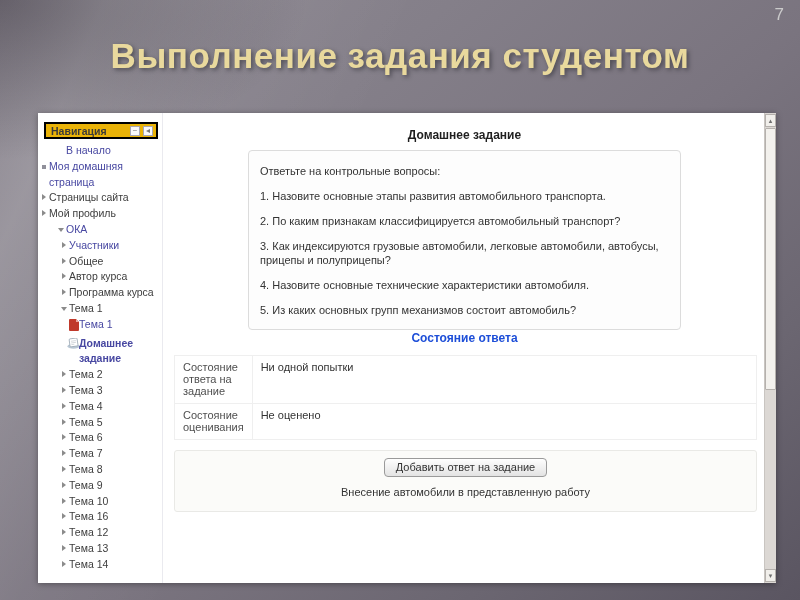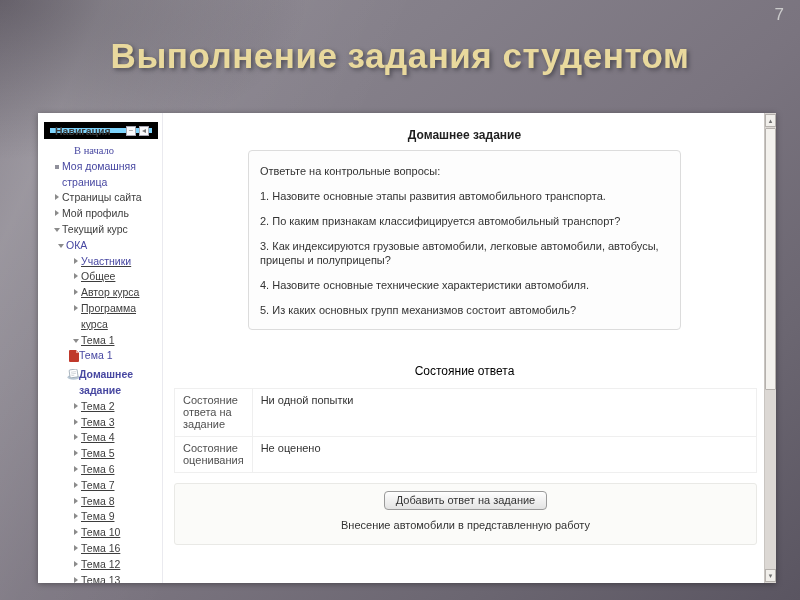--- a/index.html
+++ b/index.html
@@ -17,43 +17,43 @@
     position:absolute;top:36px;left:0;width:100%;margin:0;text-align:center;
     font-size:35px;font-weight:bold;color:#e9d99d;letter-spacing:.5px;
     text-shadow:2px 2px 4px rgba(30,30,35,.5);
   }
   .shot{
     position:absolute;left:38px;top:113px;width:738px;height:470px;
     background:#fff;overflow:hidden;box-shadow:0 1px 6px rgba(0,0,0,.35);
   }
   
   .sidebar{position:absolute;left:0;top:0;width:125px;height:100%;border-right:1px solid #eaeaef;overflow:hidden;}
-  .nav-head{margin:9px 4px 4px 6px;height:17px;background:#7dd3fc;border:6px solid #000000;display:flex;align-items:center;padding:0 3px;}
+  .nav-head{margin:9px 4px 4px 6px;height:17px;background:#eab308;border:2px solid #000000;display:flex;align-items:center;padding:0 3px;}
   .nav-head-title{flex:1;font-size:10.5px;font-weight:bold;color:#3a3a3a;padding-left:2px;}
   .nh-btn{width:10px;height:10px;border:1px solid #a7a7b3;background:#fafafc;color:#777;font-size:8px;line-height:8px;text-align:center;margin-left:3px;}
   .nh-min::before{content:'\2212';}
   .nh-dock::before{content:'\25C2';}
   .nav-list{margin-top:3px;font-size:10.5px;}
   .nav-item{display:flex;line-height:15.8px;color:#3d3d3d;}
   .nav-item .ic{flex:none;width:11px;display:flex;justify-content:center;}
   .nav-item .lbl{padding-right:2px;}
   .nav-item.link .lbl{color:#4747a1;}
   .nav-item.bold .lbl{font-weight:bold;}
-  .lvl0{padding-left:25px;font-family:Liberation Serif, serif;}.lvl1{padding-left:13px;}.lvl2{padding-left:17px;}
-  .lvl3{padding-left:32px;text-decoration:underline;}.lvl4{padding-left:30px;}
+  .lvl0{padding-left:17px;}.lvl1{}.lvl2{padding-left:17px;}
+  .lvl3{padding-left:20px;}.lvl4{padding-left:30px;}
   .tri-r{width:0;height:0;border-left:4px solid #8b8b8b;border-top:3.5px solid transparent;border-bottom:3.5px solid transparent;margin-top:4px;}
   .tri-d{width:0;height:0;border-top:4px solid #8b8b8b;border-left:3.5px solid transparent;border-right:3.5px solid transparent;margin-top:6px;}
   .i-bullet{width:4px;height:4px;background:#90909b;margin-top:6px;}
   .ic svg{margin-top:2px;}
   
   .main{position:absolute;left:126px;top:0;width:601px;height:100%;font-size:11px;color:#333;}
   .main-title{margin-top:15px;text-align:center;font-weight:bold;font-size:12px;color:#1f1f1f;}
   .intro-box{width:433px;margin:8px auto 0;border:1px solid #dcdcdc;border-radius:4px;background:#fdfdfd;padding:2px 11px 12px;}
   .intro-box p{margin:11px 0 0;line-height:14px;font-size:11px;color:#333;}
-  .status-heading{margin-top:34px;text-align:center;font-weight:normal;font-size:12px;color:#000000;}
+  .status-heading{margin-top:1px;text-align:center;font-weight:bold;font-size:12px;color:#1d4ed8;}
   .status-table{margin:10px 0 0 10px;width:583px;border-collapse:collapse;}
   .status-table td{border:1px solid #efefef;background:#fff;padding:5px 8px 6px;font-size:11px;vertical-align:top;}
   .status-table td.lab{width:74px;color:#4f4f4f;}
   .status-table td.val{color:#333;}
   .action-box{margin:10px 0 0 10px;width:583px;border:1px solid #e9e9e6;border-radius:3px;background:#fbfbf9;text-align:center;padding:7px 0 13px;}
   .btn{font-family:inherit;font-size:11px;color:#333;padding:2px 11px 3px;border:1px solid #9a9a9a;border-radius:4px;background:linear-gradient(#fefefe,#e3e3e3);cursor:pointer;}
   .action-caption{margin-top:9px;font-size:11px;color:#333;}
   
   .scrollbar{position:absolute;top:0;right:0;width:12px;height:100%;background:#dcd8d4;border-left:1px solid #c9c5c1;}
   .sb-btn{position:absolute;left:0;width:100%;height:13px;background:#f1efeb;border:1px solid #b5b1ad;text-align:center;color:#6f6f6f;font-size:7px;line-height:11px;}
@@ -95,26 +95,20 @@
             <span class="ic">
               <span class="tri-r"></span>
             </span>
             <span class="lbl">Страницы сайта</span>
           </div>
           <div class="nav-item lvl1">
             <span class="ic">
               <span class="tri-r"></span>
             </span>
             <span class="lbl">Мой профиль</span>
-          </div>
-          <div class="nav-item lvl1">
-            <span class="ic">
-              <span class="tri-d"></span>
-            </span>
-            <span class="lbl">Текущий курс</span>
           </div>
           <div class="nav-item lvl2 link">
             <span class="ic">
               <span class="tri-d"></span>
             </span>
             <span class="lbl">ОКА</span>
           </div>
           <div class="nav-item lvl3 link">
             <span class="ic">
               <span class="tri-r"></span>

